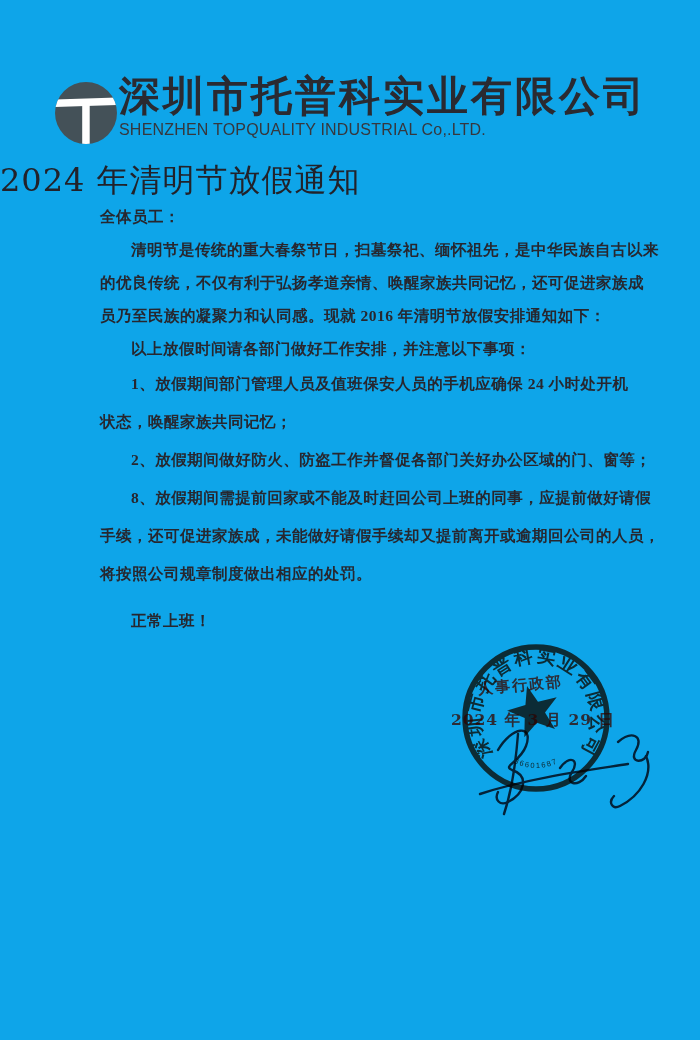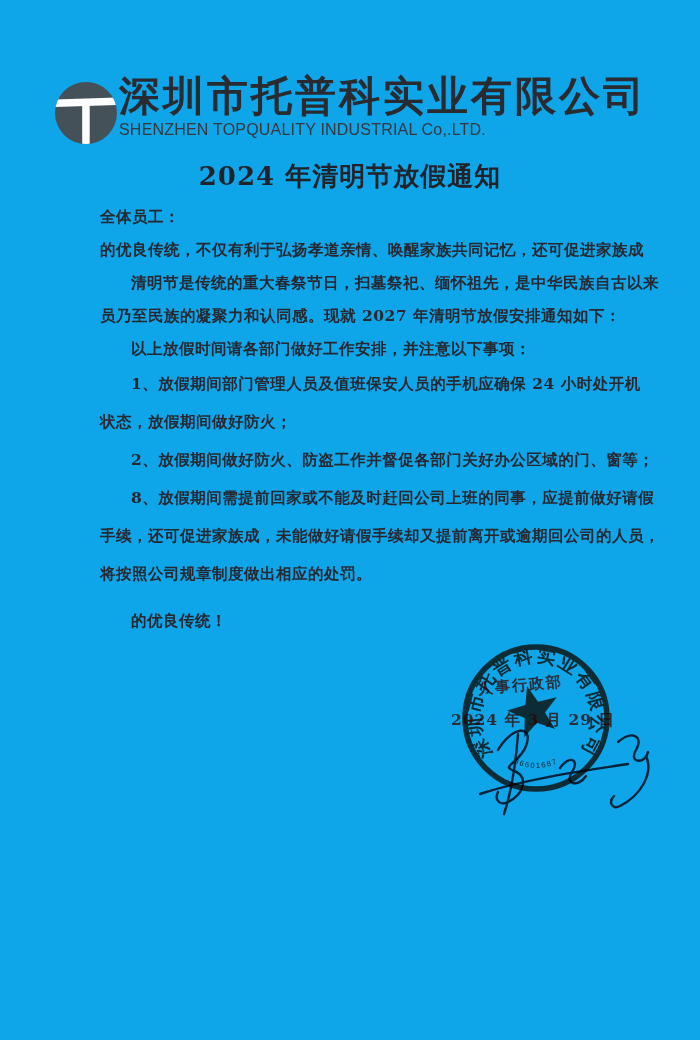--- a/index.html
+++ b/index.html
@@ -13,26 +13,26 @@
   .header { position:absolute; top:74px; left:0; right:0;
     display:flex; justify-content:center; align-items:flex-start; }
   .logo-wrap { width:66px; height:66px; margin-top:6px; flex:0 0 auto; }
   .names { text-align:left; }
   .zh-name { font-size:41px; font-weight:700; letter-spacing:3px;
     line-height:1.12; color:#2a2a31; white-space:nowrap; }
   .en-name { font-family:"Liberation Sans", sans-serif; font-size:16px;
     color:#37373d; letter-spacing:0.2px; margin-top:1px; white-space:nowrap; }
   
   .title { position:absolute; top:159px; left:0; width:100%;
-    text-align:center; font-size:26px; font-weight:700; color:#22222a;
+    text-align:left; font-size:32px; font-weight:400; color:#22222a;
     letter-spacing:1px; }
   
   .body { position:absolute; top:200px; left:100px; width:540px;
     font-size:15.5px; font-weight:600; color:#27272f; }
-  .line { white-space:nowrap; letter-spacing:0.5px; }
+  .line { white-space:nowrap; letter-spacing:0.5px;font-family:Liberation Serif, serif; }
   .lh33 { height:33px; line-height:33px; }
   .lh38 { height:38px; line-height:38px; }
   .ind  { padding-left:31px; }
   .closing { margin-top:9px; }
   
   .seal-area { position:absolute; left:440px; top:630px; width:260px; height:270px; }
   .dept { position:absolute; left:38px; top:46px; z-index:1;
     font-size:15px; font-weight:700; color:#2c2c36; letter-spacing:2px;
     transform:rotate(-5deg); white-space:nowrap; }
   .date { position:absolute; left:11px; top:80px; z-index:1;
@@ -70,31 +70,31 @@
     <div class="names">
       <div class="zh-name">深圳市托普科实业有限公司</div>
       <div class="en-name">SHENZHEN TOPQUALITY INDUSTRIAL Co,.LTD.</div>
     </div>
   </div>
 
   <div class="title">2024 年清明节放假通知</div>
 
   <div class="body">
     <div class="line lh33">全体员工：</div>
+    <div class="line lh33 ind">清明节是传统的重大春祭节日，扫墓祭祀、缅怀祖先，是中华民族自古以来</div>
     <div class="line lh33">的优良传统，不仅有利于弘扬孝道亲情、唤醒家族共同记忆，还可促进家族成</div>
-    <div class="line lh33 ind">清明节是传统的重大春祭节日，扫墓祭祀、缅怀祖先，是中华民族自古以来</div>
-    <div class="line lh33">员乃至民族的凝聚力和认同感。现就 2027 年清明节放假安排通知如下：</div>
+    <div class="line lh33">员乃至民族的凝聚力和认同感。现就 2016 年清明节放假安排通知如下：</div>
     <div class="line lh33 ind">以上放假时间请各部门做好工作安排，并注意以下事项：</div>
     <div class="line lh38 ind">1、放假期间部门管理人员及值班保安人员的手机应确保 24 小时处开机</div>
-    <div class="line lh38">状态，放假期间做好防火；</div>
+    <div class="line lh38">状态，唤醒家族共同记忆；</div>
     <div class="line lh38 ind">2、放假期间做好防火、防盗工作并督促各部门关好办公区域的门、窗等；</div>
     <div class="line lh38 ind">8、放假期间需提前回家或不能及时赶回公司上班的同事，应提前做好请假</div>
     <div class="line lh38">手续，还可促进家族成，未能做好请假手续却又提前离开或逾期回公司的人员，</div>
     <div class="line lh38">将按照公司规章制度做出相应的处罚。</div>
-    <div class="line lh38 ind closing">的优良传统！</div>
+    <div class="line lh38 ind closing">正常上班！</div>
   </div>
 
   <div class="seal-area">
 
     <div class="dept">人事行政部</div>
     <div class="date">2024 年 3 月 29 日</div>
 
     <svg class="stamp-svg" width="160" height="160" viewBox="0 0 160 160">
       <defs>
         <path id="ringPath" d="M 44 122.9 A 56 56 0 1 1 116 122.9" fill="none"></path>

